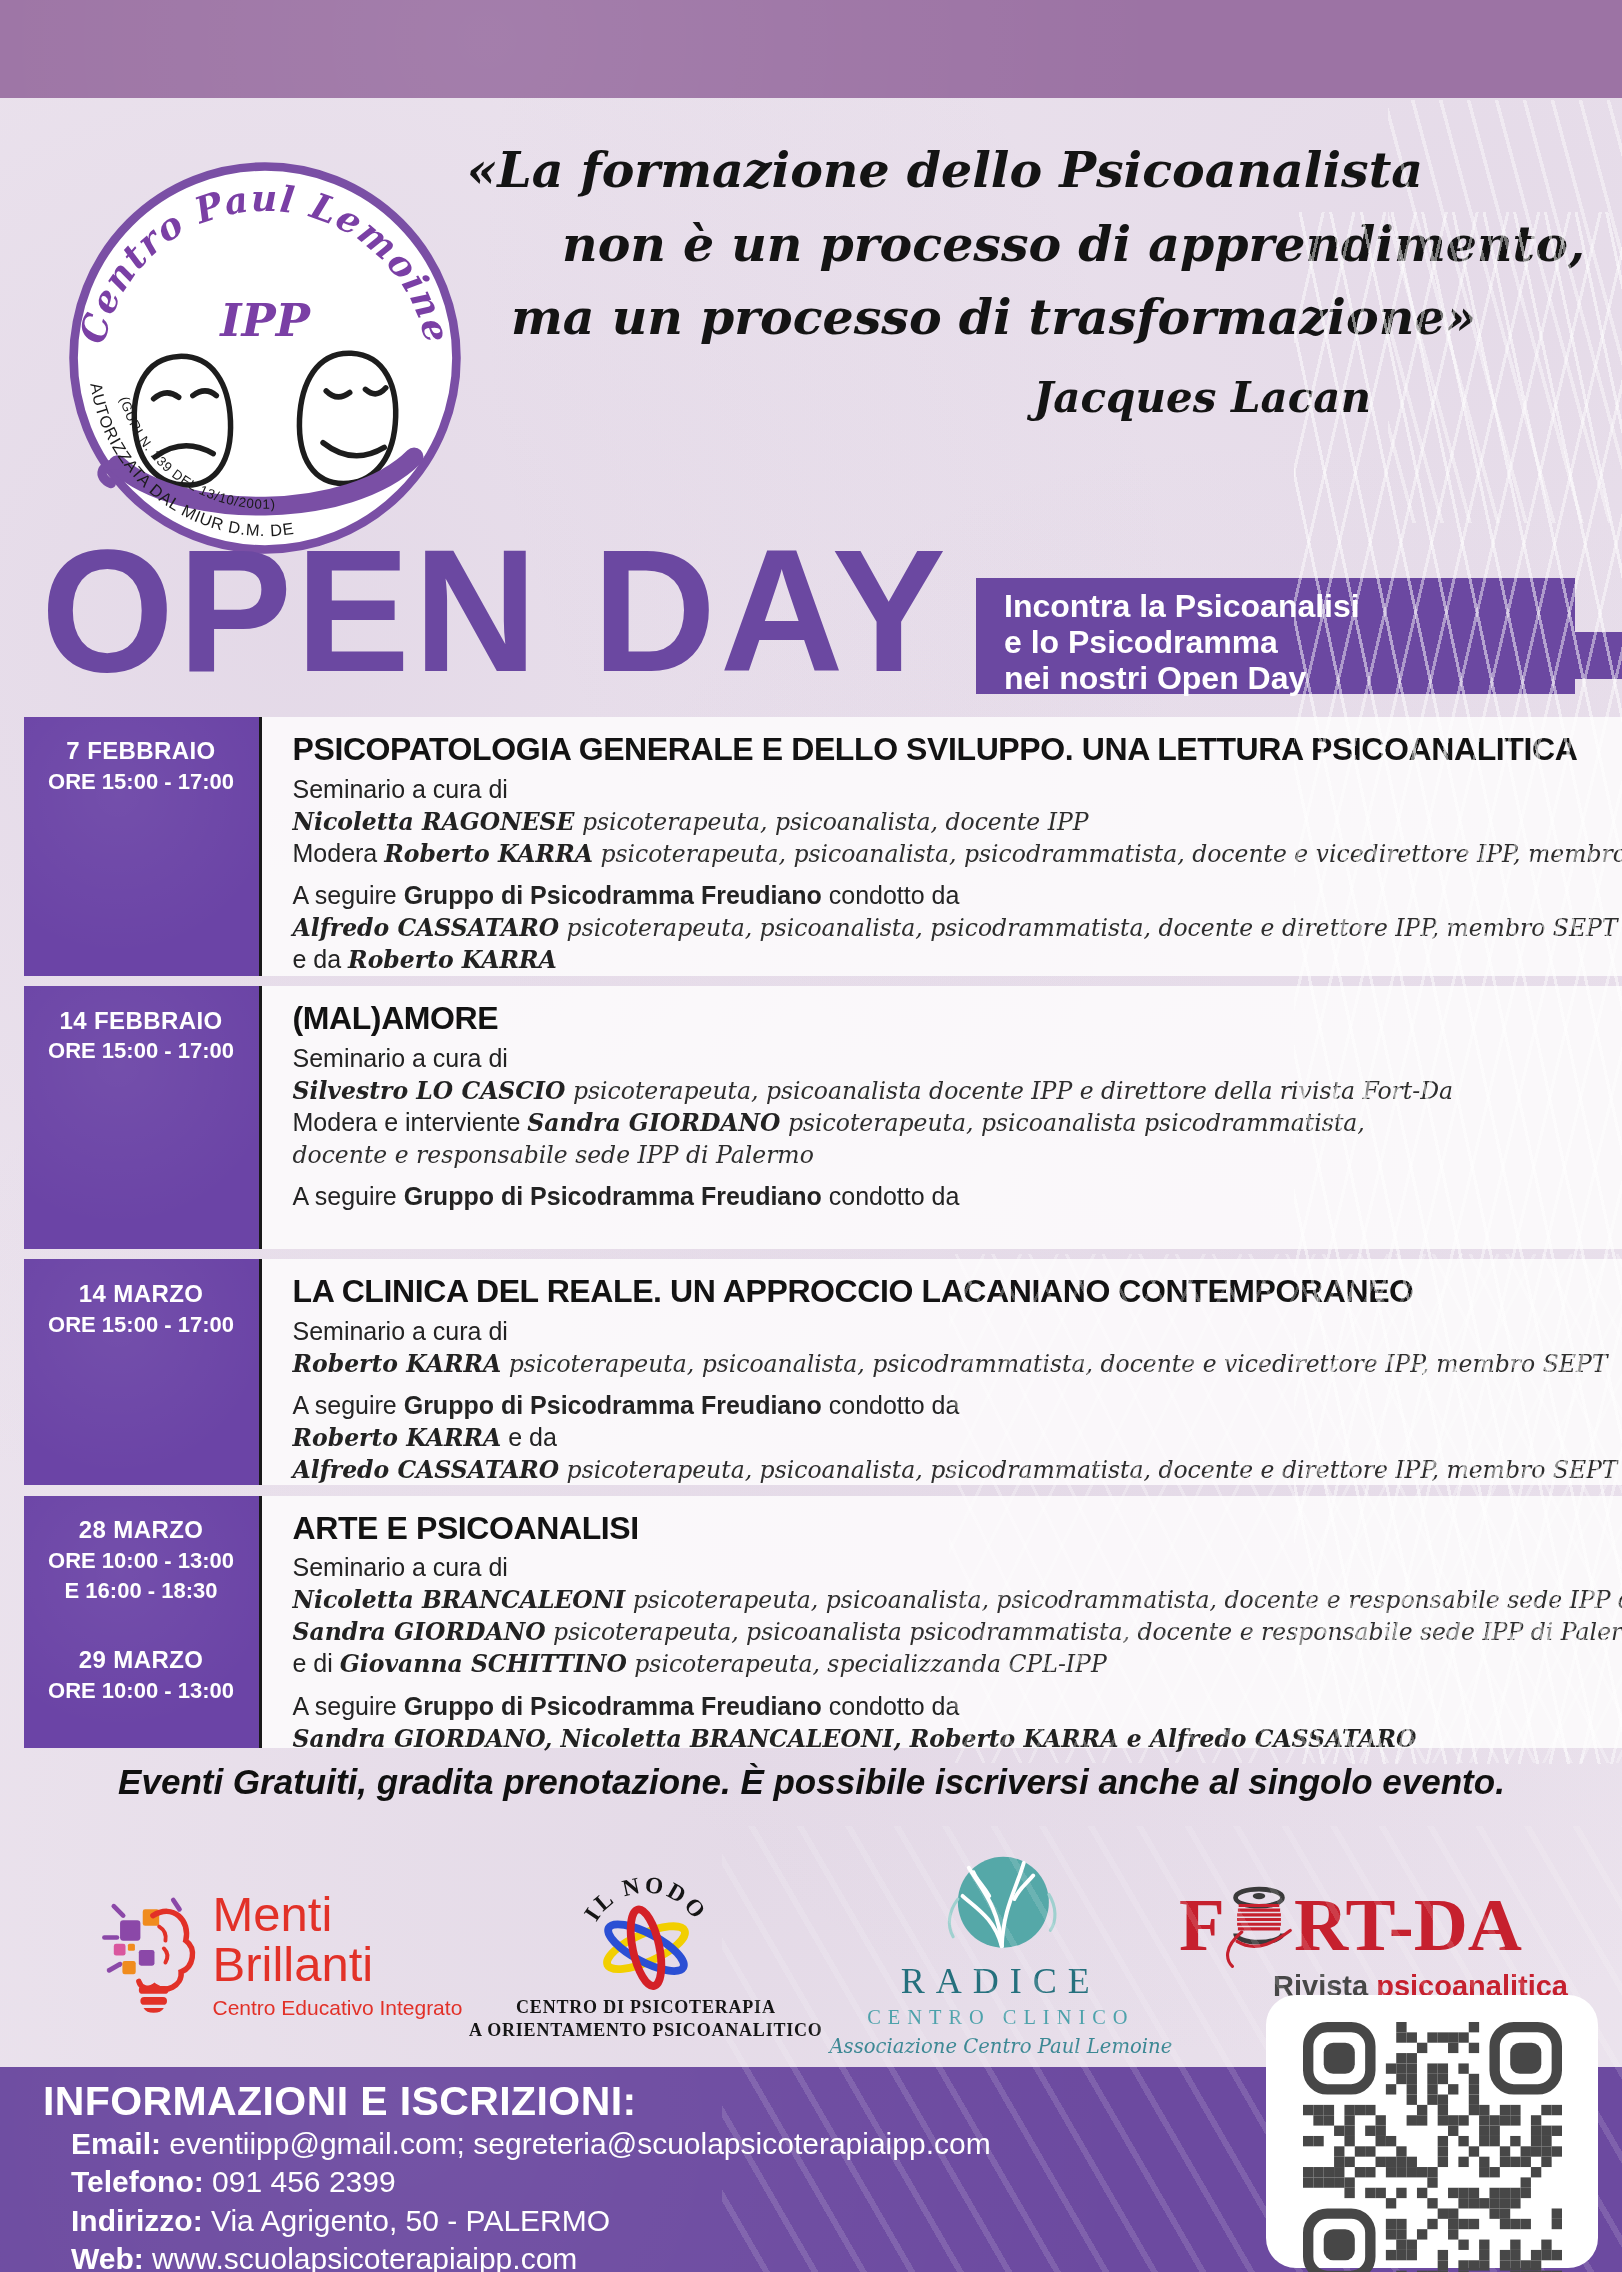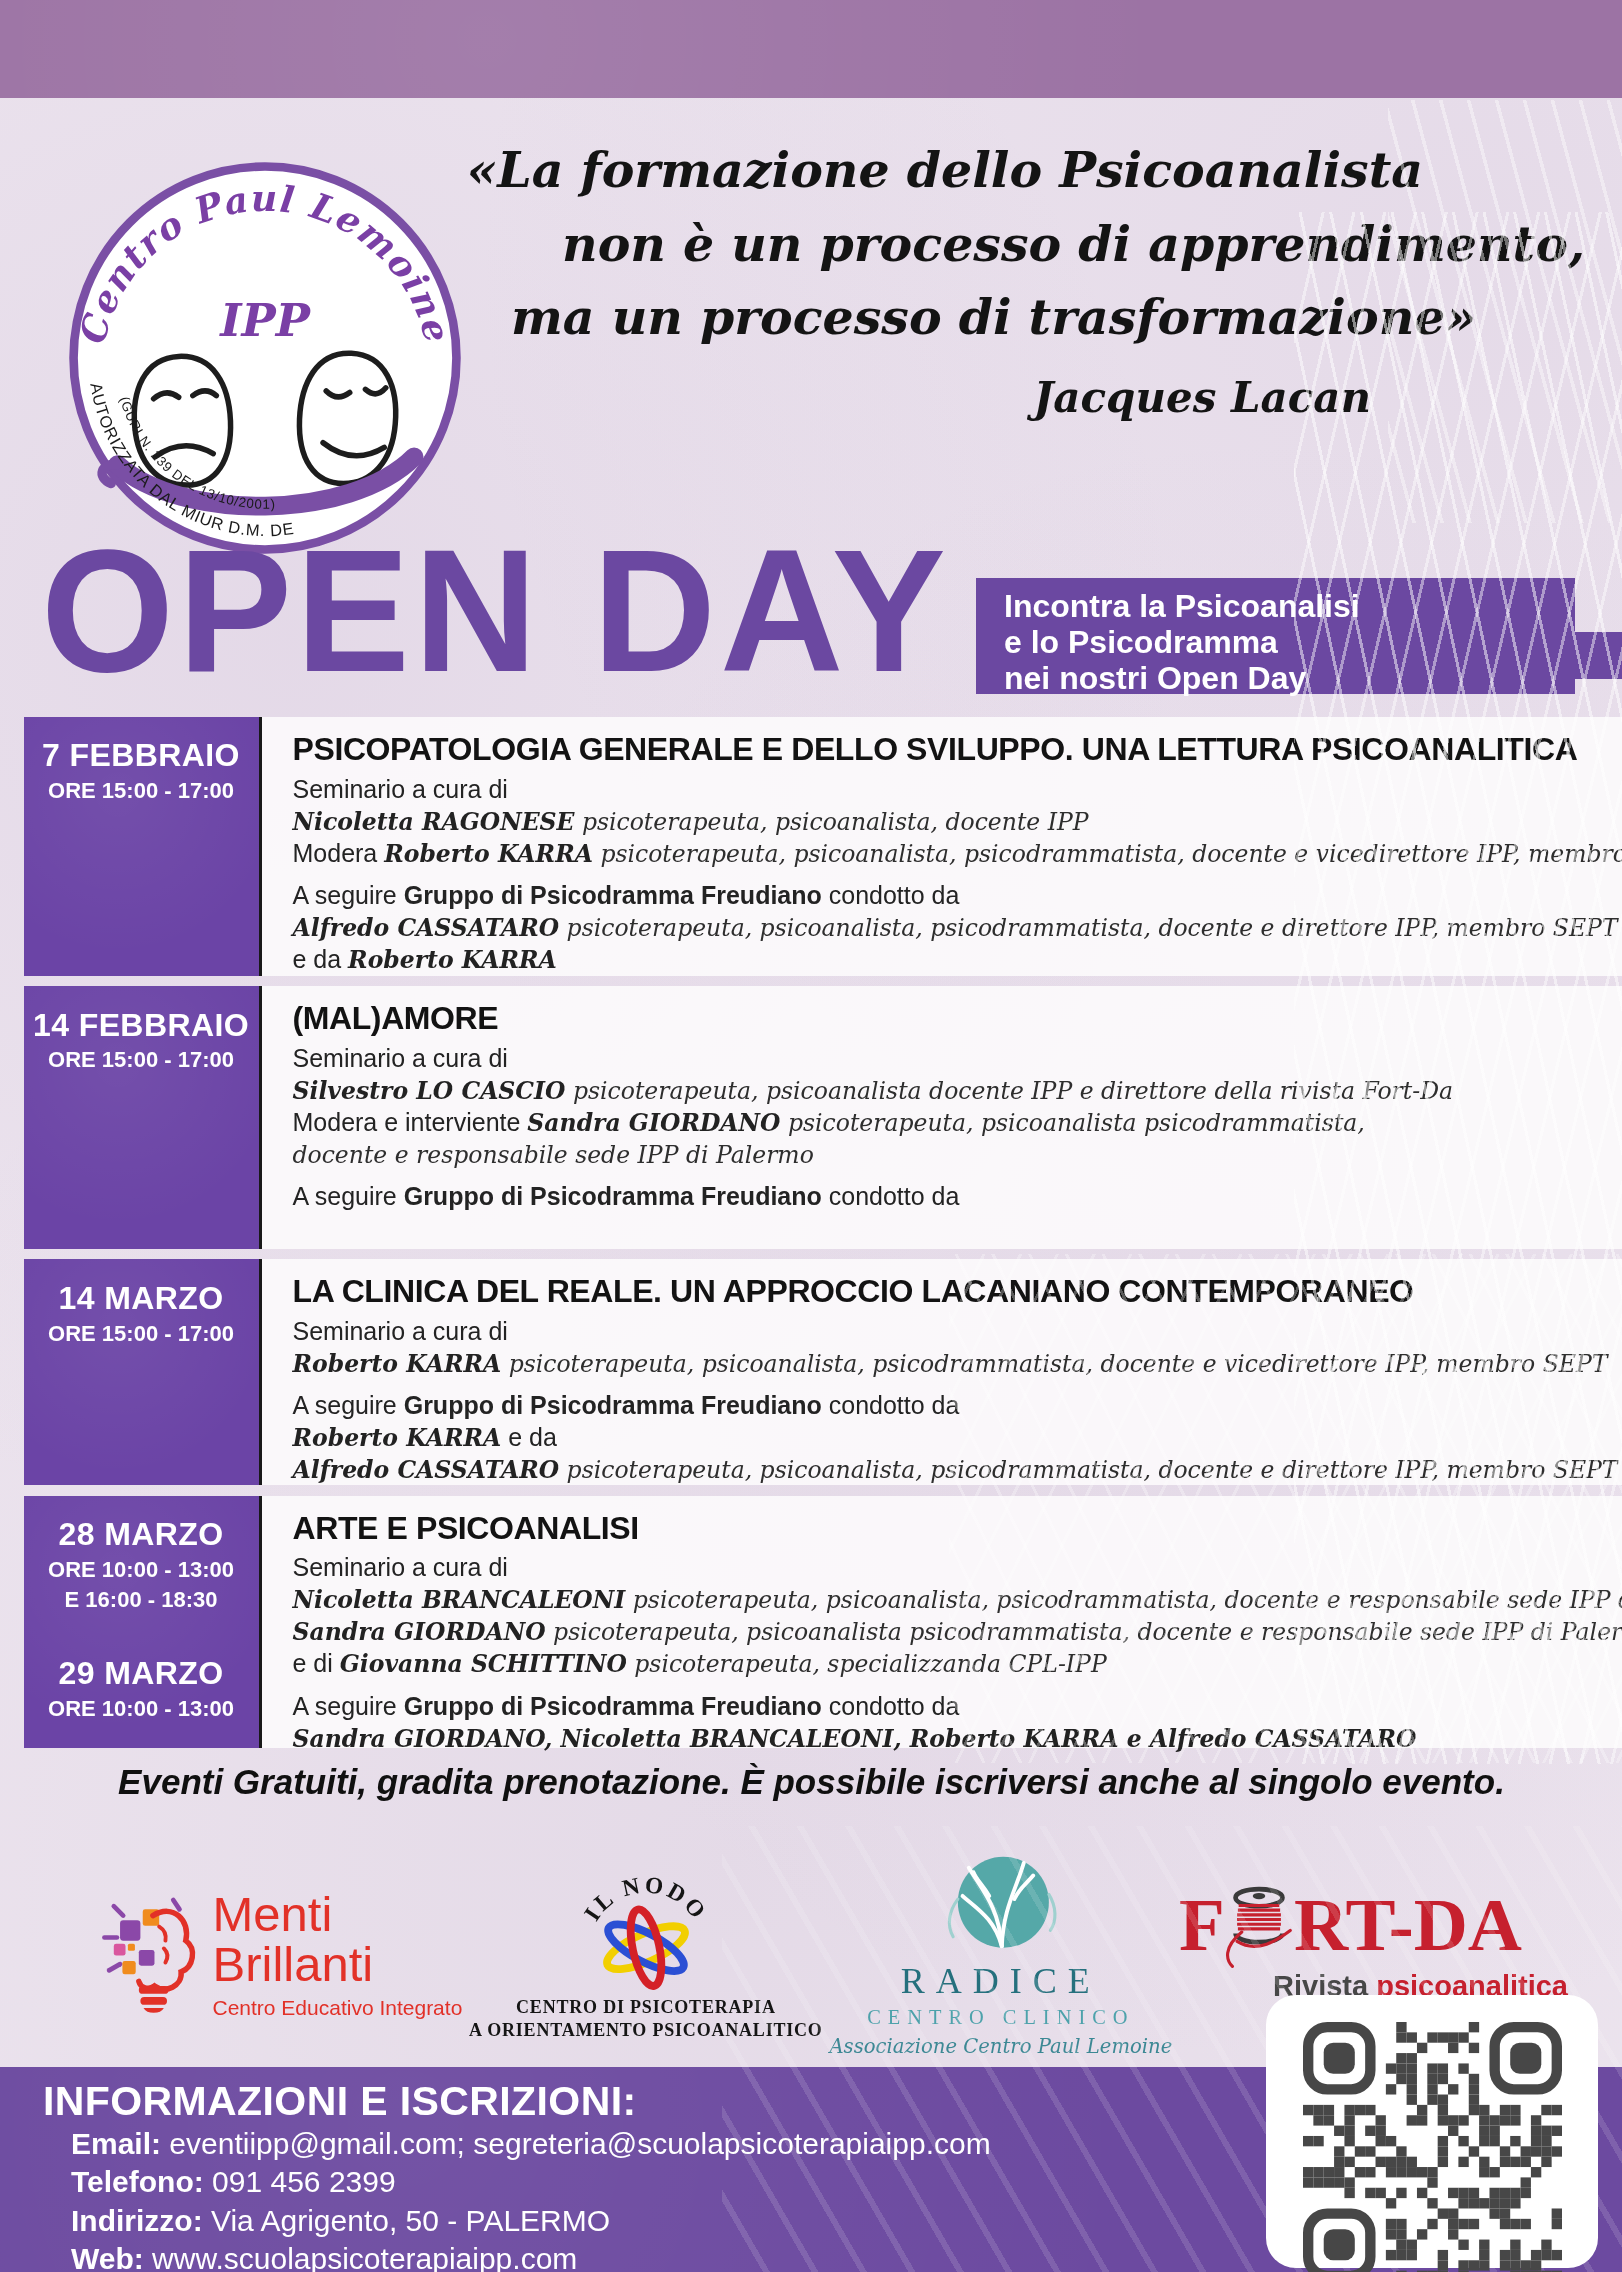--- a/index.html
+++ b/index.html
@@ -38,21 +38,21 @@
     padding-top:20.4px;box-sizing:border-box;
     background-image:radial-gradient(circle at 40% 30%, rgba(255,255,255,.06), transparent 70%);}
   .content-cell{flex:1;background:rgba(251,249,251,.95);border-left:3.9px solid #191919;
     padding:14px 19px 0 31px;box-sizing:border-box;}
   .ev-title{font-size:32px;font-weight:bold;color:#131313;letter-spacing:-0.4px;margin-bottom:4.7px;white-space:nowrap;}
   .ev-line{font-size:25px;color:#232323;line-height:1.28;white-space:nowrap;}
   .ev-line.gap{margin-top:10.2px;}
   .seg.sb{font-weight:bold;}
   .seg.si{font-family:"DejaVu Serif",serif;font-style:italic;font-size:23.5px;color:#2e2e2e;}
   .seg.sb.si{color:#222;}
-  .dl.d{font-size:32px;font-weight:bold;letter-spacing:0.4px;}
+  .dl.d{font-size:24px;font-weight:bold;letter-spacing:0.4px;}
   .dl.t{font-size:22px;font-weight:bold;margin-top:3.9px;}
   .dl.dg{margin-top:42px;}
   
   .note{position:absolute;top:1762px;left:0;width:100%;text-align:center;z-index:2;
     font-size:35px;font-weight:bold;font-style:italic;color:#101010;}
   
   .partners{position:absolute;top:1842px;left:0;width:1623px;height:226px;z-index:2;
     display:flex;align-items:center;justify-content:space-between;
     padding:0 55px 0 98px;box-sizing:border-box;}
   .partner{display:flex;align-items:center;justify-content:center;}

